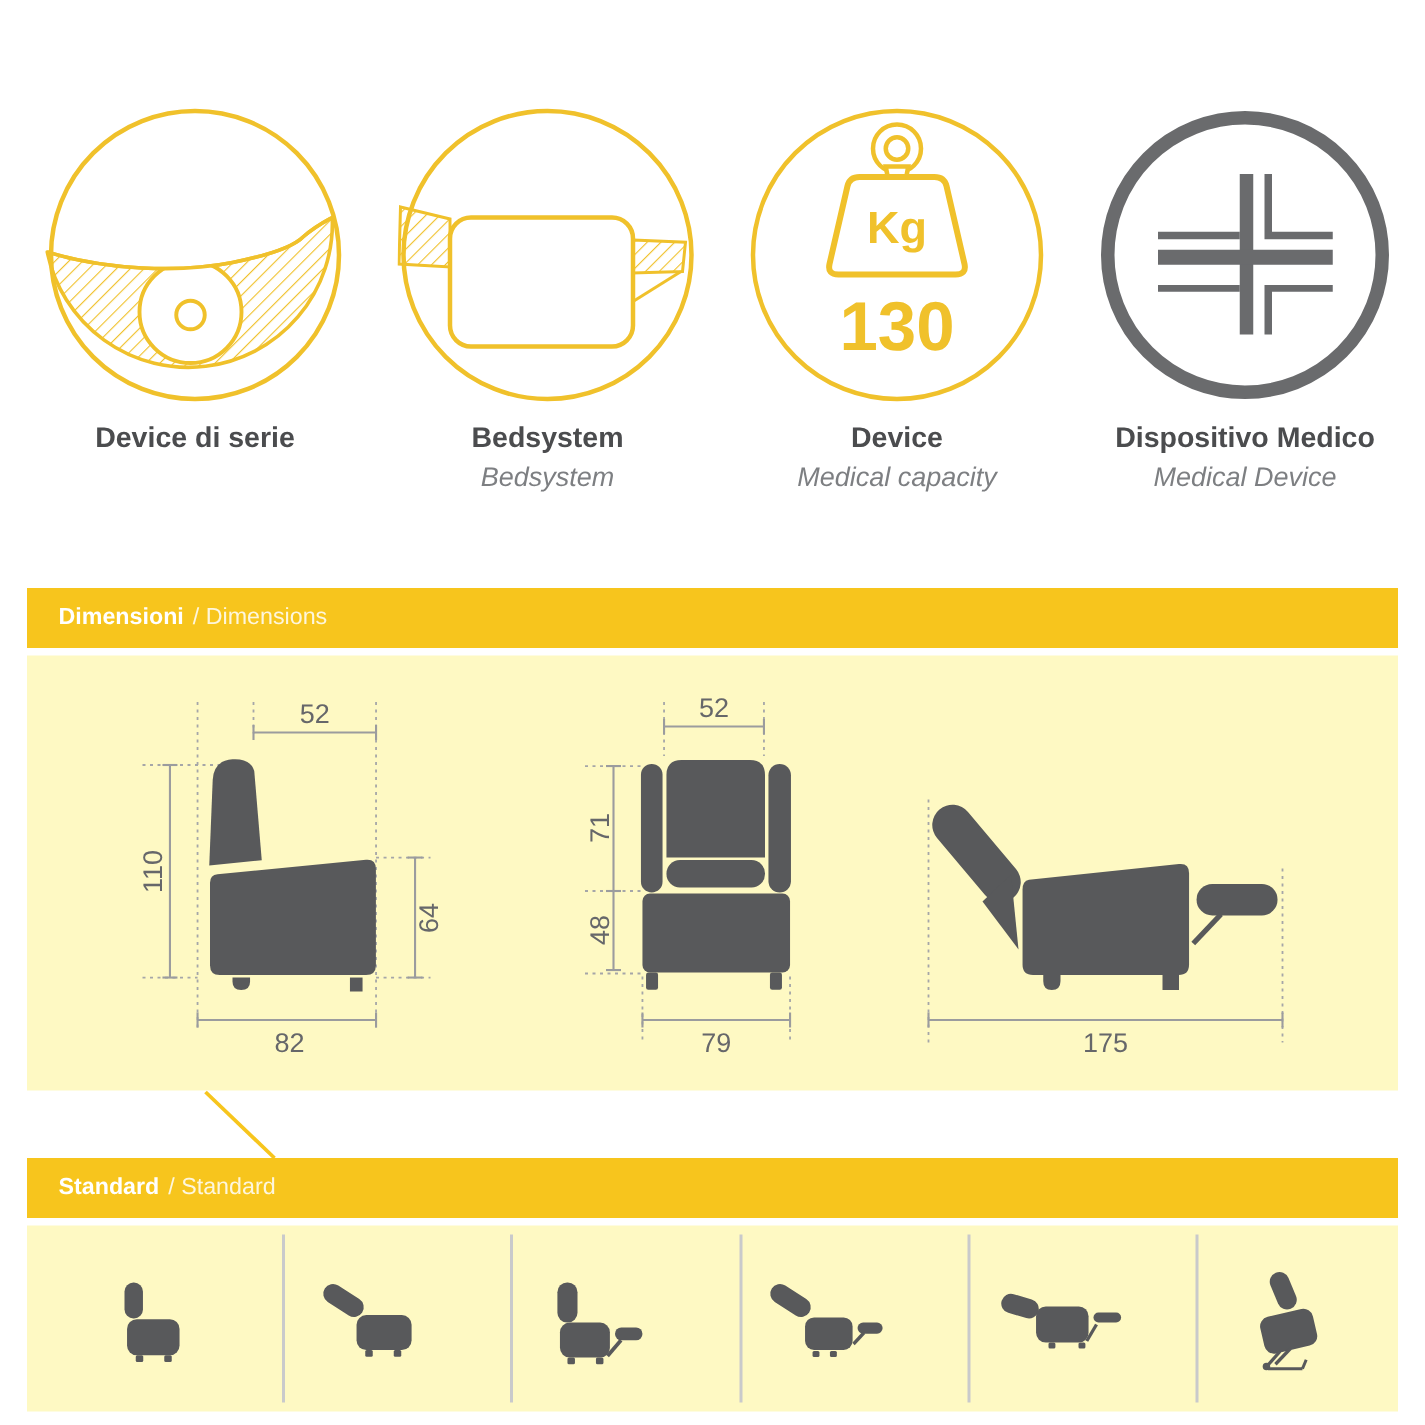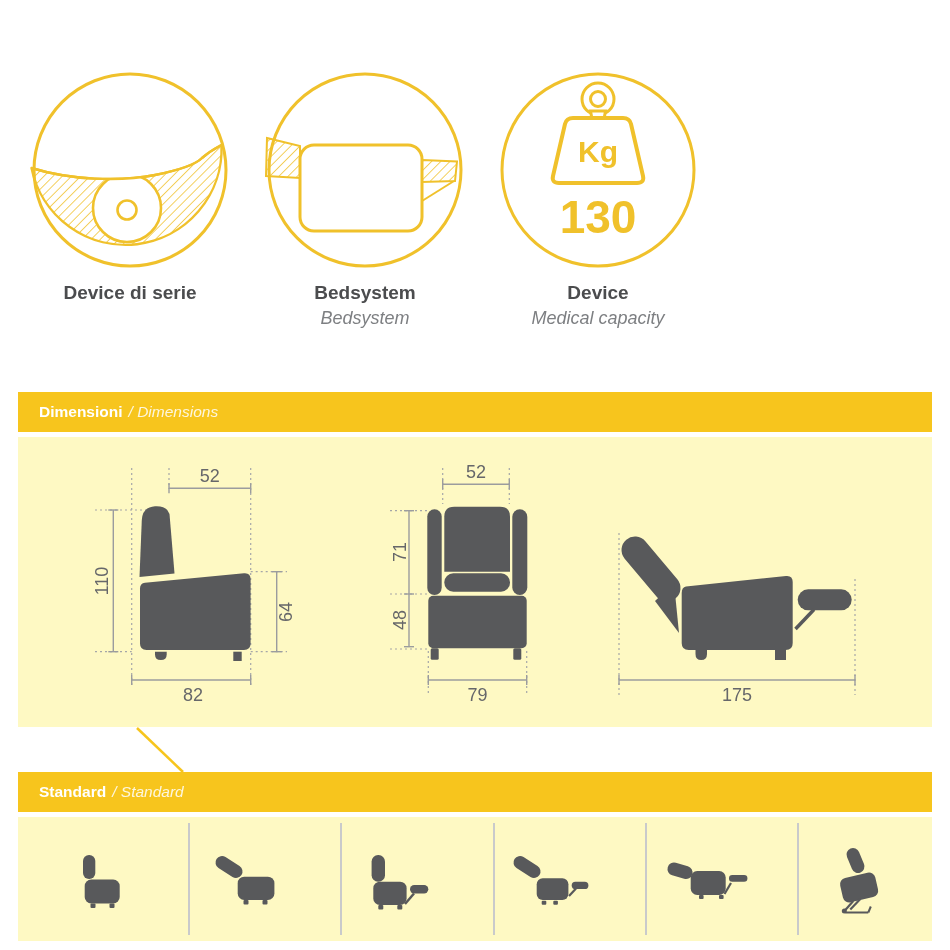--- a/index.html
+++ b/index.html
@@ -9,21 +9,21 @@
   
   .feature{position:absolute;top:70px;width:220px;display:flex;flex-direction:column;align-items:center;}
   .feature svg{width:200px;height:200px;display:block;}
   .f-title{margin-top:12px;font-size:19px;font-weight:bold;color:#4b4c4e;text-align:center;}
   .f-sub{margin-top:4px;font-size:18px;font-style:italic;color:#7d7f82;text-align:center;}
 
   
   .bar{position:absolute;left:18px;width:914px;height:40px;background:#F7C51D;color:#fff;
        line-height:40px;padding-left:21px;box-sizing:border-box;font-size:15.5px;}
   .bar .b1{font-weight:bold;}
-  .bar .b2{font-style:italic;opacity:.85;margin-left:6px;}
+  .bar .b2{opacity:.85;margin-left:6px;}
   .panel{position:absolute;left:18px;width:914px;background:#fef9c3;}
   #dim-panel{top:437px;height:290px;}
   #pos-panel{top:817px;height:124px;}
   #dim-bar{top:392px;}
   #pos-bar{top:772px;}
   #connector{position:absolute;left:130px;top:726px;width:60px;height:48px;}
 
   
   .dim{stroke:#9B9C9E;stroke-width:1.4;fill:none;}
   .dash{stroke:#A5A6A8;stroke-width:1.2;stroke-dasharray:2 3;fill:none;}
@@ -86,20 +86,37 @@
       <circle cx="100" cy="29" r="7.5" fill="#fff" stroke="#F0C12B" stroke-width="3"></circle>
       <path d="M92.5,41 L95.5,57 L104.5,57 L107.5,41 Z" fill="#fff" stroke="#F0C12B" stroke-width="3"></path>
       <path d="M55,106 L67,54 Q68.5,48 75,48 L125,48 Q131.5,48 133,54 L145,106 Q146.5,113 139,113 L61,113 Q53.5,113 55,106 Z" fill="#fff" stroke="#F0C12B" stroke-width="4" stroke-linejoin="round"></path>
       <text x="100" y="92" text-anchor="middle" font-size="30" font-weight="bold" fill="#F0C12B">Kg</text>
       <text x="100" y="163" text-anchor="middle" font-size="46" font-weight="bold" fill="#F0C12B">130</text>
     </svg>
     <div class="f-title">Device</div>
     <div class="f-sub">Medical capacity</div>
   </div>
 
+  <div class="feature" style="left:720px">
+    <svg viewBox="0 0 200 200">
+      <circle cx="100" cy="100" r="91.5" fill="#fff" stroke="#6A6B6D" stroke-width="9"></circle>
+      <g fill="#6A6B6D">
+        <rect x="96.5" y="46" width="9" height="107"></rect>
+        <rect x="113" y="46" width="5" height="43.5"></rect>
+        <rect x="113" y="120" width="5" height="33"></rect>
+        <rect x="42" y="84.5" width="54.5" height="5"></rect>
+        <rect x="118" y="84.5" width="40.5" height="5"></rect>
+        <rect x="42" y="96.5" width="116.5" height="10"></rect>
+        <rect x="42" y="120" width="54.5" height="4.5"></rect>
+        <rect x="118" y="120" width="40.5" height="4.5"></rect>
+      </g>
+    </svg>
+    <div class="f-title">Dispositivo Medico</div>
+    <div class="f-sub">Medical Device</div>
+  </div>
 
   <div class="bar" id="dim-bar">
     <span class="b1">Dimensioni</span><span class="b2">/ Dimensions</span>
   </div>
 
   <div class="panel" id="dim-panel">
     <svg viewBox="0 0 914 290" width="914" height="290">
 
       <g>
         <path class="dash" d="M113.7,31 V248"></path>

